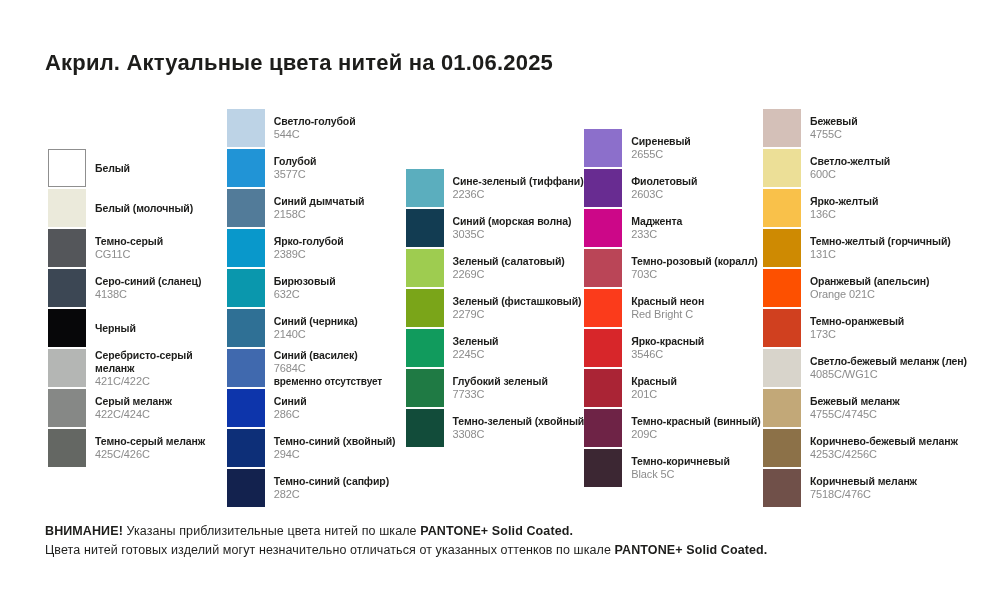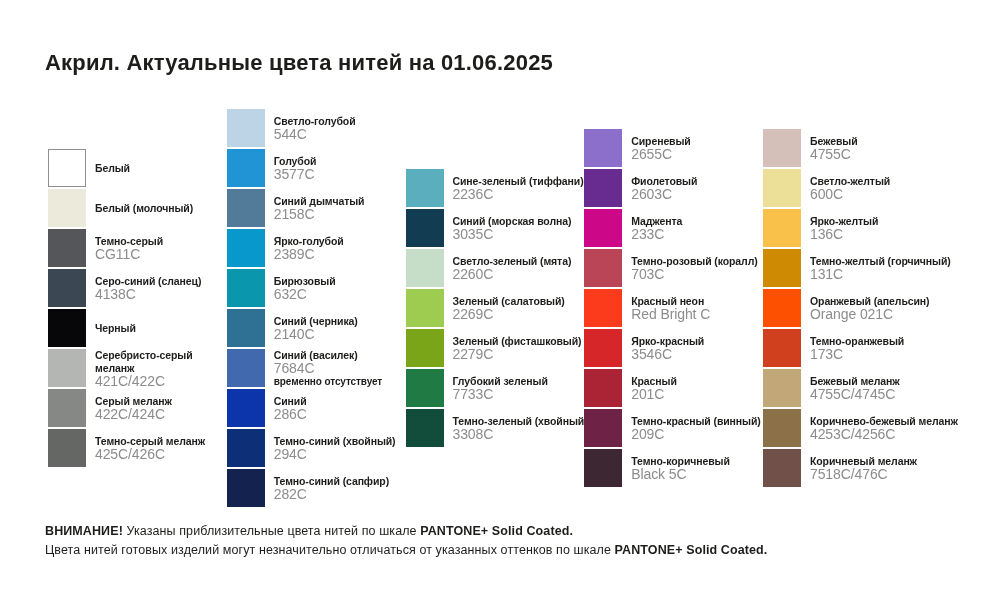--- a/index.html
+++ b/index.html
@@ -25,21 +25,21 @@
     width:38px;height:38px;flex:0 0 38px;
     box-sizing:border-box;
   }
   .swatch.bordered{box-shadow:inset 0 0 0 1px #8f8f8f;}
   .label{margin-left:9px;line-height:13px;min-width:0;}
   .cname{
     font-size:10.5px;font-weight:bold;color:#1d1d1b;
     white-space:nowrap;letter-spacing:-0.1px;
   }
   .ccode{
-    font-size:14px;font-weight:normal;color:#8c8c8c;
+    font-size:11px;font-weight:normal;color:#8c8c8c;
     white-space:nowrap;letter-spacing:-0.1px;
   }
   .cnote{
     font-size:10px;font-weight:bold;color:#1d1d1b;
     white-space:nowrap;letter-spacing:-0.1px;
   }
   .footer{
     position:absolute;left:45px;top:522px;
     font-size:12.5px;line-height:19px;color:#1d1d1b;
     letter-spacing:0.1px;
@@ -192,41 +192,41 @@
           </div>
         </div>
         <div class="swatch-row">
           <div class="swatch" style="background: rgb(18, 60, 82);"></div>
           <div class="label">
             <div class="cname">Синий (морская волна)</div>
             <div class="ccode">3035C</div>
           </div>
         </div>
         <div class="swatch-row">
-          <div class="swatch" style="background: rgb(198, 221, 200);"></div>
-          <div class="label">
-            <div class="cname">Светло-зеленый (мята)</div>
-            <div class="ccode">2260C</div>
-          </div>
-        </div>
-        <div class="swatch-row">
           <div class="swatch" style="background: rgb(158, 204, 80);"></div>
           <div class="label">
             <div class="cname">Зеленый (салатовый)</div>
             <div class="ccode">2269C</div>
           </div>
         </div>
         <div class="swatch-row">
           <div class="swatch" style="background: rgb(122, 165, 25);"></div>
           <div class="label">
             <div class="cname">Зеленый (фисташковый)</div>
             <div class="ccode">2279C</div>
           </div>
         </div>
         <div class="swatch-row">
+          <div class="swatch" style="background: rgb(17, 155, 93);"></div>
+          <div class="label">
+            <div class="cname">Зеленый</div>
+            <div class="ccode">2245C</div>
+          </div>
+        </div>
+        <div class="swatch-row">
           <div class="swatch" style="background: rgb(31, 122, 68);"></div>
           <div class="label">
             <div class="cname">Глубокий зеленый</div>
             <div class="ccode">7733C</div>
           </div>
         </div>
         <div class="swatch-row">
           <div class="swatch" style="background: rgb(18, 76, 58);"></div>
           <div class="label">
             <div class="cname">Темно-зеленый (хвойный)</div>
@@ -333,20 +333,27 @@
           <div class="label">
             <div class="cname">Оранжевый (апельсин)</div>
             <div class="ccode">Orange 021C</div>
           </div>
         </div>
         <div class="swatch-row">
           <div class="swatch" style="background: rgb(208, 64, 31);"></div>
           <div class="label">
             <div class="cname">Темно-оранжевый</div>
             <div class="ccode">173C</div>
+          </div>
+        </div>
+        <div class="swatch-row">
+          <div class="swatch" style="background: rgb(216, 212, 203);"></div>
+          <div class="label">
+            <div class="cname">Светло-бежевый меланж (лен)</div>
+            <div class="ccode">4085C/WG1C</div>
           </div>
         </div>
         <div class="swatch-row">
           <div class="swatch" style="background: rgb(194, 168, 120);"></div>
           <div class="label">
             <div class="cname">Бежевый меланж</div>
             <div class="ccode">4755C/4745C</div>
           </div>
         </div>
         <div class="swatch-row">

